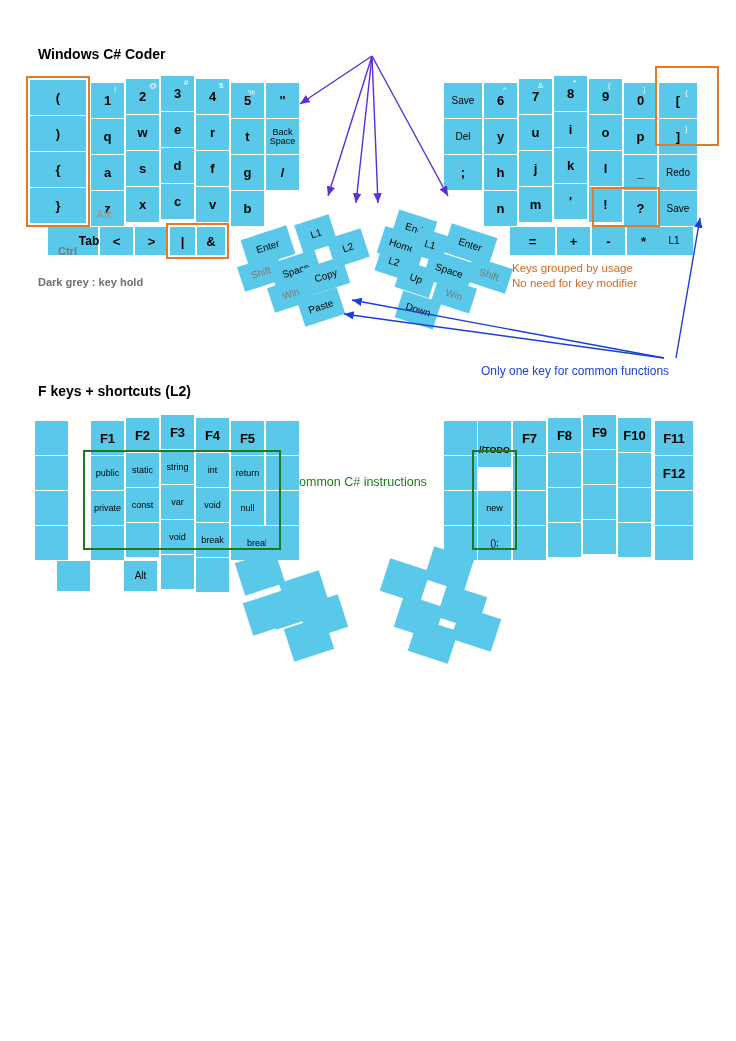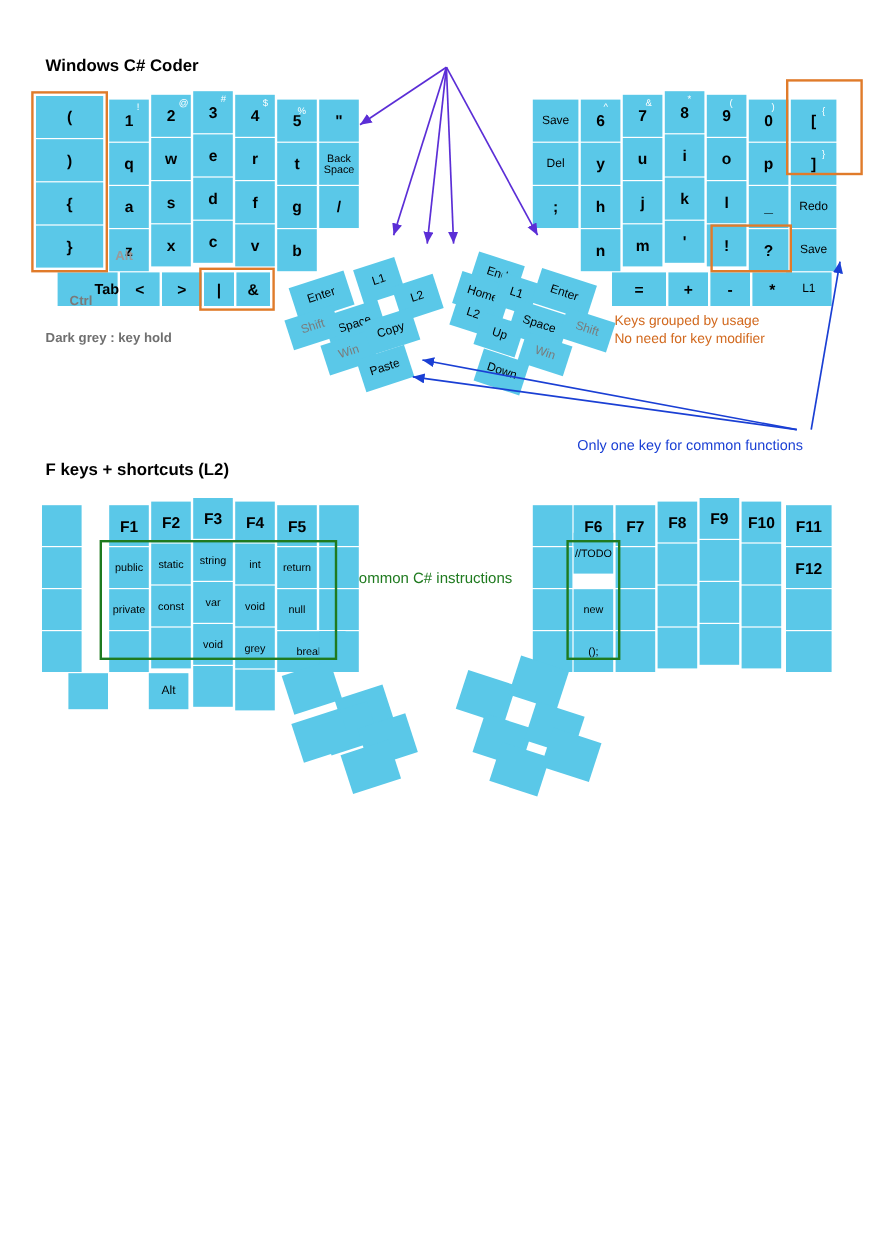--- a/index.html
+++ b/index.html
@@ -401,21 +401,21 @@
       <div class="key " style="left: 196px; top: 418px; width: 33px; height: 34px;">
         <span>F4</span>
       </div>
       <div class="key tiny" style="left: 196px; top: 453px; width: 33px; height: 34px;">
         <span>int</span>
       </div>
       <div class="key tiny" style="left: 196px; top: 488px; width: 33px; height: 34px;">
         <span>void</span>
       </div>
       <div class="key tiny" style="left: 196px; top: 523px; width: 33px; height: 34px;">
-        <span>grey</span>
+        <span>break</span>
       </div>
       <div class="key " style="left: 196px; top: 558px; width: 33px; height: 34px;"></div>
       <div class="key " style="left: 231px; top: 421px; width: 33px; height: 34px;">
         <span>F5</span>
       </div>
       <div class="key tiny" style="left: 231px; top: 456px; width: 33px; height: 34px;">
         <span>return</span>
       </div>
       <div class="key tiny" style="left: 231px; top: 491px; width: 33px; height: 34px;">
         <span>null</span>
@@ -427,21 +427,21 @@
       <div class="key " style="left: 266px; top: 456px; width: 33px; height: 34px;"></div>
       <div class="key " style="left: 266px; top: 491px; width: 33px; height: 34px;"></div>
       <div class="key " style="left: 266px; top: 526px; width: 33px; height: 34px;"></div>
       <div class="key " style="left: 444px; top: 421px; width: 33px; height: 34px;"></div>
       <div class="key " style="left: 444px; top: 456px; width: 33px; height: 34px;"></div>
       <div class="key " style="left: 444px; top: 491px; width: 33px; height: 34px;"></div>
       <div class="key " style="left: 444px; top: 526px; width: 33px; height: 34px;"></div>
       <div class="key " style="left: 478px; top: 421px; width: 33px; height: 34px;">
         <span>F6</span>
       </div>
-      <div class="key tiny" style="left: 478px; top: 444px; width: 33px; height: 34px;">
+      <div class="key tiny" style="left: 478px; top: 433px; width: 33px; height: 34px; font-weight: bold;">
         <span>//TODO</span>
       </div>
       <div class="key tiny" style="left: 478px; top: 491px; width: 33px; height: 34px;">
         <span>new</span>
       </div>
       <div class="key tiny" style="left: 478px; top: 526px; width: 33px; height: 34px;">
         <span>();</span>
       </div>
       <div class="key " style="left: 513px; top: 421px; width: 33px; height: 34px; align-items: center;">
         <span>F7</span>

